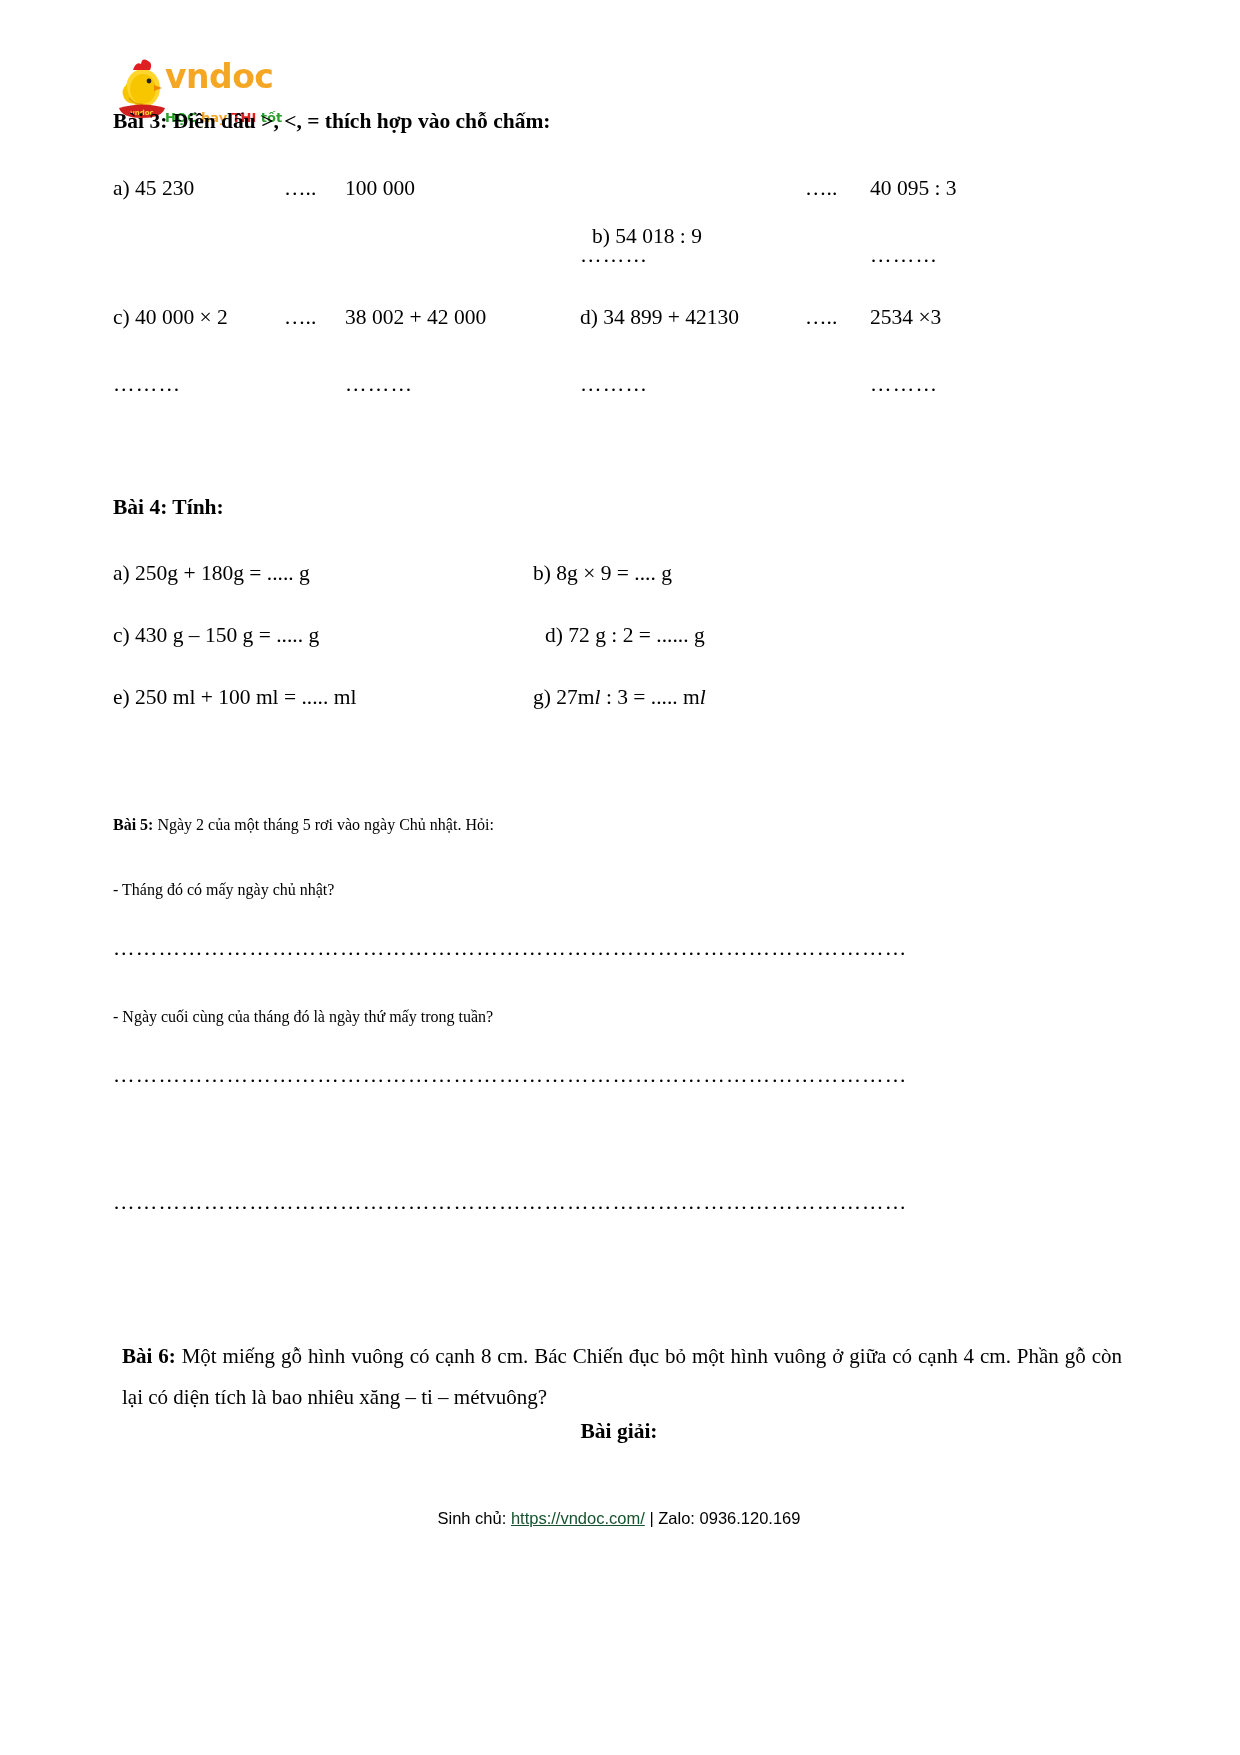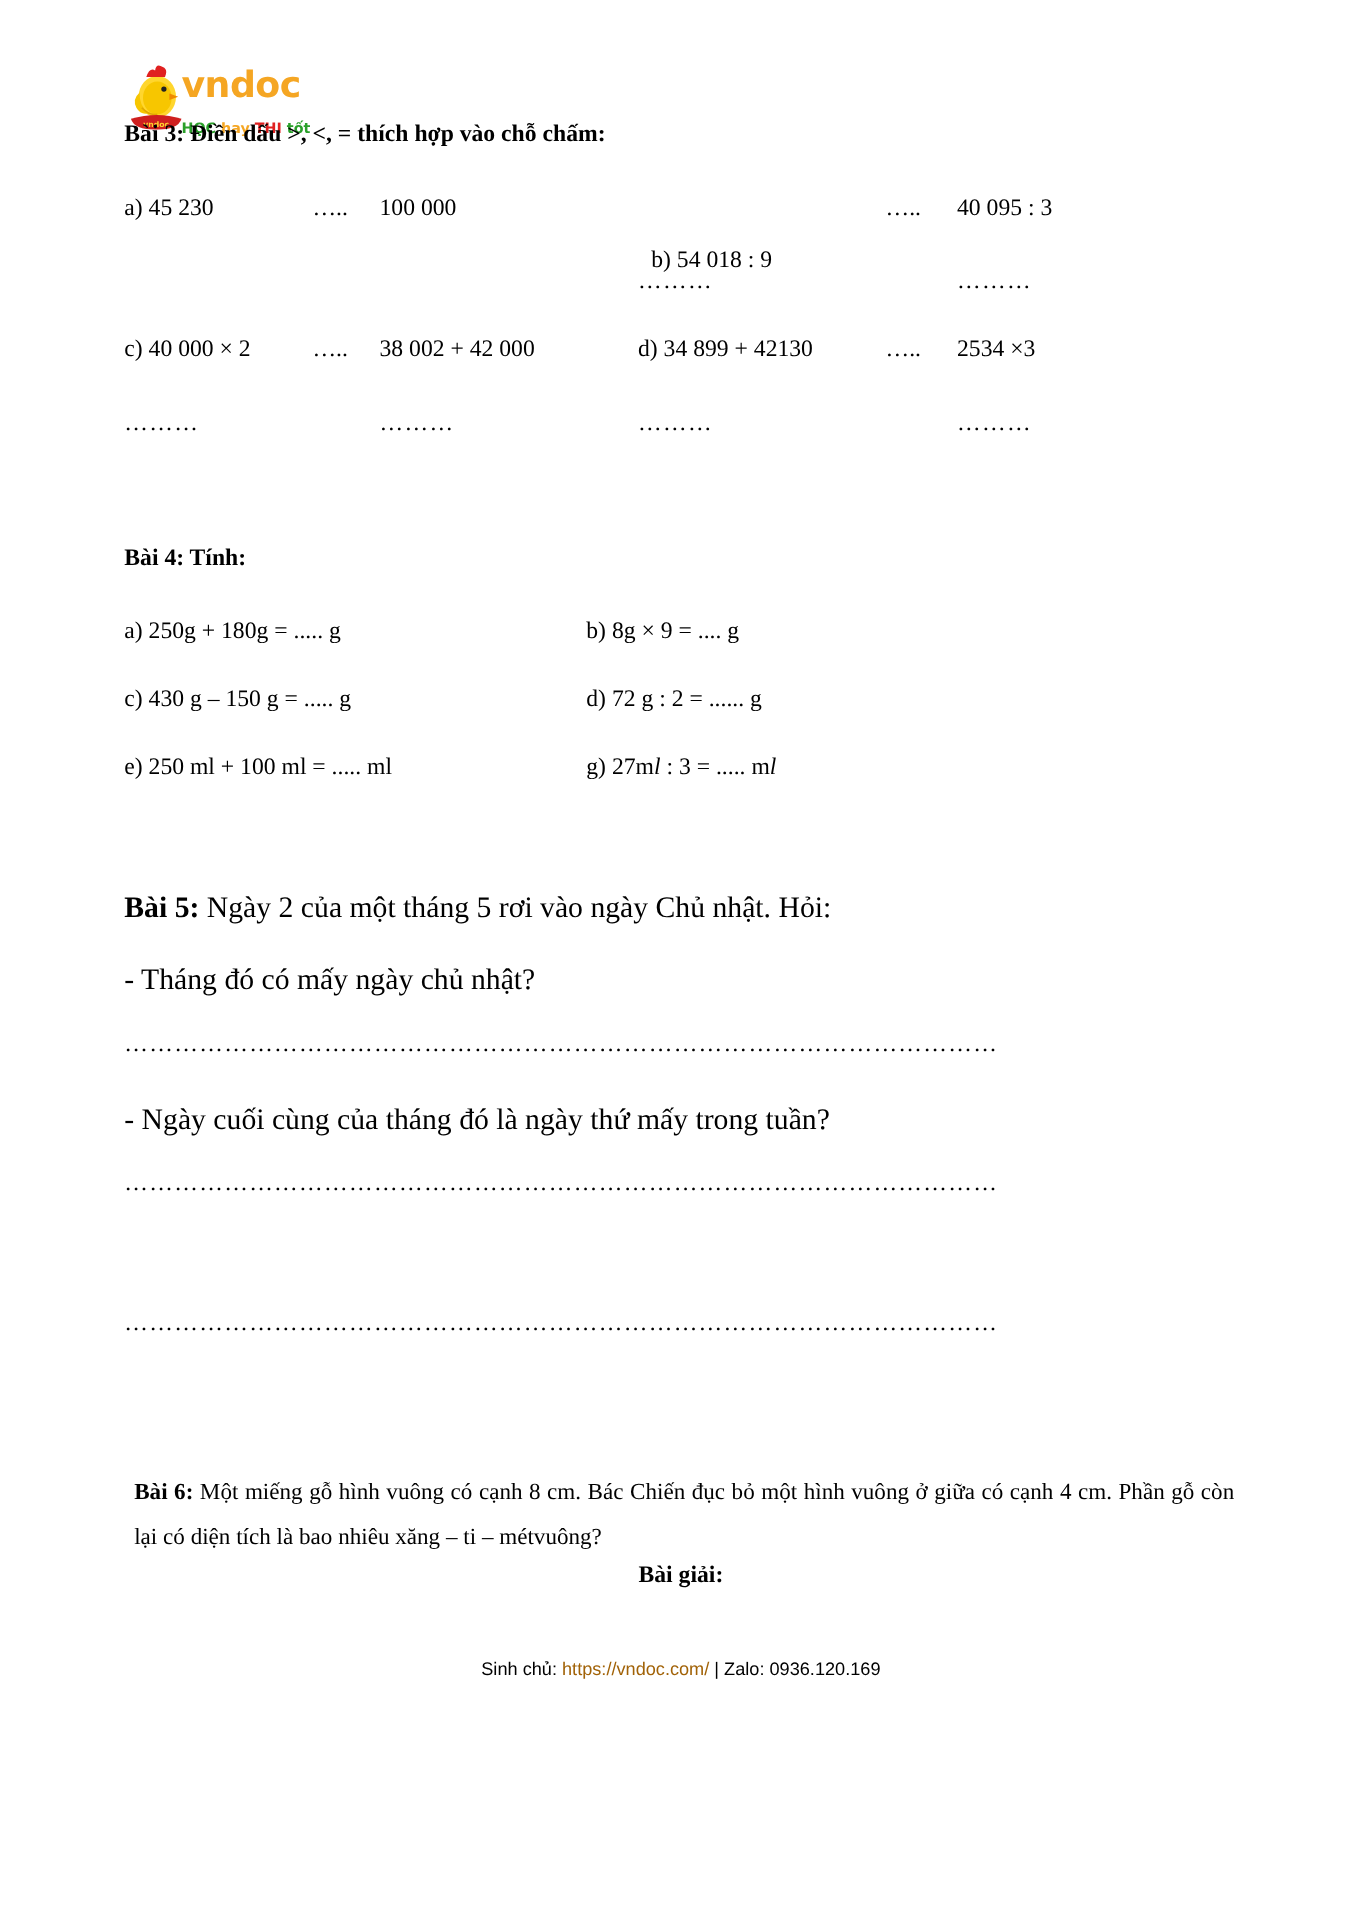--- a/index.html
+++ b/index.html
@@ -66,21 +66,21 @@
 
   
   .heading {
     font-weight: 700;
     font-size: 21.5px;
     line-height: 26px;
     margin: 0;
     white-space: nowrap;
   }
   .line {
-    font-size: 27px;
+    font-size: 16px;
     line-height: 26px;
     margin: 0;
     white-space: nowrap;
   }
   .bold { font-weight: 700; }
   .ital { font-style: italic; }
 
   .abs { position: absolute; }
 
   .dots-long {
@@ -123,21 +123,22 @@
     top: 1509px;
     left: 113px;
     width: 1012px;
     text-align: center;
     font-family: "Liberation Sans", sans-serif;
     font-size: 16.5px;
     color: #000000;
     white-space: nowrap;
   }
   .footer a, .footer .link {
-    color: #a16207;
+    color: #14532d;
+    text-decoration: underline;
   }
 </style>
 </head>
 <body>
 
 <div class="page">
 
   <div class="logo-block">
     <svg class="logo-mascot" viewBox="0 0 58 60">
       <ellipse cx="30" cy="30" rx="17" ry="19" fill="#ffd62e"></ellipse>
@@ -192,21 +193,21 @@
 
   <div class="abs heading" style="left:113px; top:494px;">Bài 4: Tính:</div>
 
   <div class="row-grid" style="top:560px;">
     <span class="cell" style="left:0px;">a) 250g + 180g = ..... g</span>
     <span class="cell" style="left:420px;">b) 8g × 9 = .... g</span>
   </div>
 
   <div class="row-grid" style="top:622px;">
     <span class="cell" style="left:0px;">c) 430 g – 150 g = ..... g</span>
-    <span class="cell" style="left:420px;">d) 72 g : 2 = ...... g</span>
+    <span class="cell" style="left:432px;">d) 72 g : 2 = ...... g</span>
   </div>
 
   <div class="row-grid" style="top:684px;">
     <span class="cell" style="left:0px;">e) 250 ml + 100 ml = ..... ml</span>
     <span class="cell" style="left:420px;"><span>g) 27m</span><span class="ital">l</span><span> : 3 = ..... m</span><span class="ital">l</span></span>
   </div>
 
   <div class="abs line" style="left:113px; top:812px;">
     <span class="bold">Bài 5:</span><span> Ngày 2 của một tháng 5 rơi vào ngày Chủ nhật. Hỏi:</span>
   </div>

